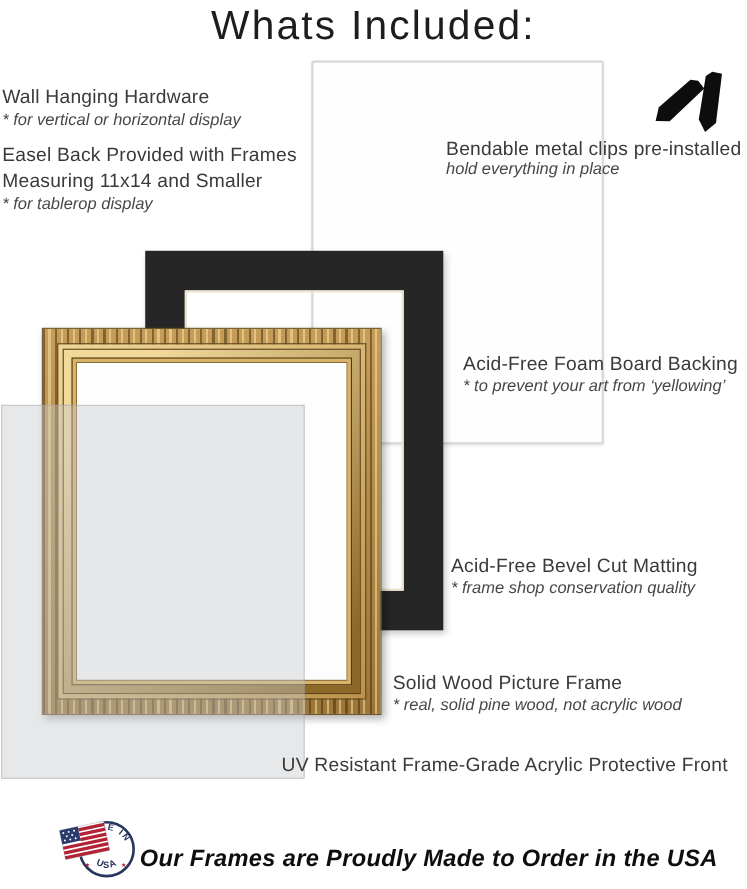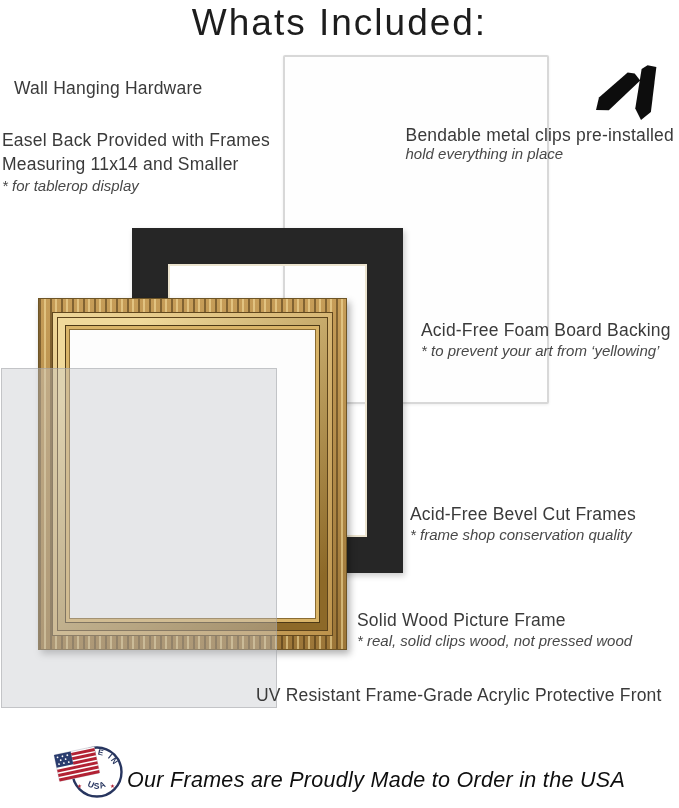--- a/index.html
+++ b/index.html
@@ -42,33 +42,33 @@
     left:1px;top:368px;width:276px;height:340px;z-index:4;
     background:rgba(198,200,204,.42);border:1px solid rgba(150,152,158,.45);
   }
   
   .block{position:absolute;z-index:10;}
   .h{font-size:17.5px;line-height:24px;color:#3a3a3a;letter-spacing:.2px;}
   .h-tight{line-height:21px;}
   .n{font-size:15px;line-height:19px;font-style:italic;color:#484848;}
   .n-tight{line-height:16px;}
   .right{text-align:left;}
-  #b-wall{left:14px;top:76px;}
+  #b-wall{left:2px;top:76px;}
   #b-easel{left:2px;top:128px;}
   #b-clips{right:5px;top:125px;}
   #b-foam{left:421px;top:320px;}
   #b-mat{left:410px;top:504px;}
   #b-wood{left:357px;top:610px;}
   #b-uv{left:256px;top:685px;}
   .clips-icon{position:absolute;left:586px;top:56px;width:82px;height:70px;z-index:10;}
   
   .badge{position:absolute;left:50px;top:741px;width:80px;height:67px;z-index:10;}
   .footer-text{
     position:absolute;left:127px;top:768px;z-index:10;
-    font-size:21.5px;font-weight:400;font-style:italic;letter-spacing:.3px;color:#0e0e0e;
+    font-size:21.5px;font-weight:700;font-style:italic;letter-spacing:.3px;color:#0e0e0e;
   }
 </style>
 </head>
 <body>
 
 <div class="canvas">
 
   <h1 class="title">Whats Included:</h1>
 
   <div class="layer foam-board"></div>
@@ -91,46 +91,47 @@
 
   <svg class="clips-icon" viewBox="0 0 82 70">
     <g fill="#0d0d0d">
       <path transform="translate(10,54) rotate(-38)" d="M0,0 L10,-8 L48,-10 L53,-5 L53,4 L10,8 Z"></path>
       <path transform="translate(55,64) rotate(-78)" d="M0,0 L10,-8 L50,-10 L55,-5 L55,4 L10,8 Z"></path>
     </g>
   </svg>
 
   <div class="block" id="b-wall">
     <div class="h">Wall Hanging Hardware</div>
+    <div class="n">* for vertical or horizontal display</div>
   </div>
 
   <div class="block" id="b-easel">
     <div class="h">Easel Back Provided with Frames</div>
     <div class="h">Measuring 11x14 and Smaller</div>
     <div class="n">* for tablerop display</div>
   </div>
 
   <div class="block right" id="b-clips">
     <div class="h h-tight">Bendable metal clips pre-installed</div>
     <div class="n n-tight">hold everything in place</div>
   </div>
 
   <div class="block" id="b-foam">
     <div class="h h-tight">Acid-Free Foam Board Backing</div>
     <div class="n">* to prevent your art from ‘yellowing’</div>
   </div>
 
   <div class="block" id="b-mat">
-    <div class="h h-tight">Acid-Free Bevel Cut Frames</div>
+    <div class="h h-tight">Acid-Free Bevel Cut Matting</div>
     <div class="n">* frame shop conservation quality</div>
   </div>
 
   <div class="block" id="b-wood">
     <div class="h h-tight">Solid Wood Picture Frame</div>
-    <div class="n">* real, solid clips wood, not pressed wood</div>
+    <div class="n">* real, solid pine wood, not acrylic wood</div>
   </div>
 
   <div class="block" id="b-uv">
     <div class="h h-tight">UV Resistant Frame-Grade Acrylic Protective Front</div>
   </div>
 
   <svg class="badge" viewBox="0 0 80 67">
     <circle cx="47" cy="31" r="24.5" fill="#ffffff" stroke="#27355f" stroke-width="2.4"></circle>
     <defs>
       <path id="arcT" d="M 28.5 37 A 19 19 0 1 1 65.5 37" fill="none"></path>

